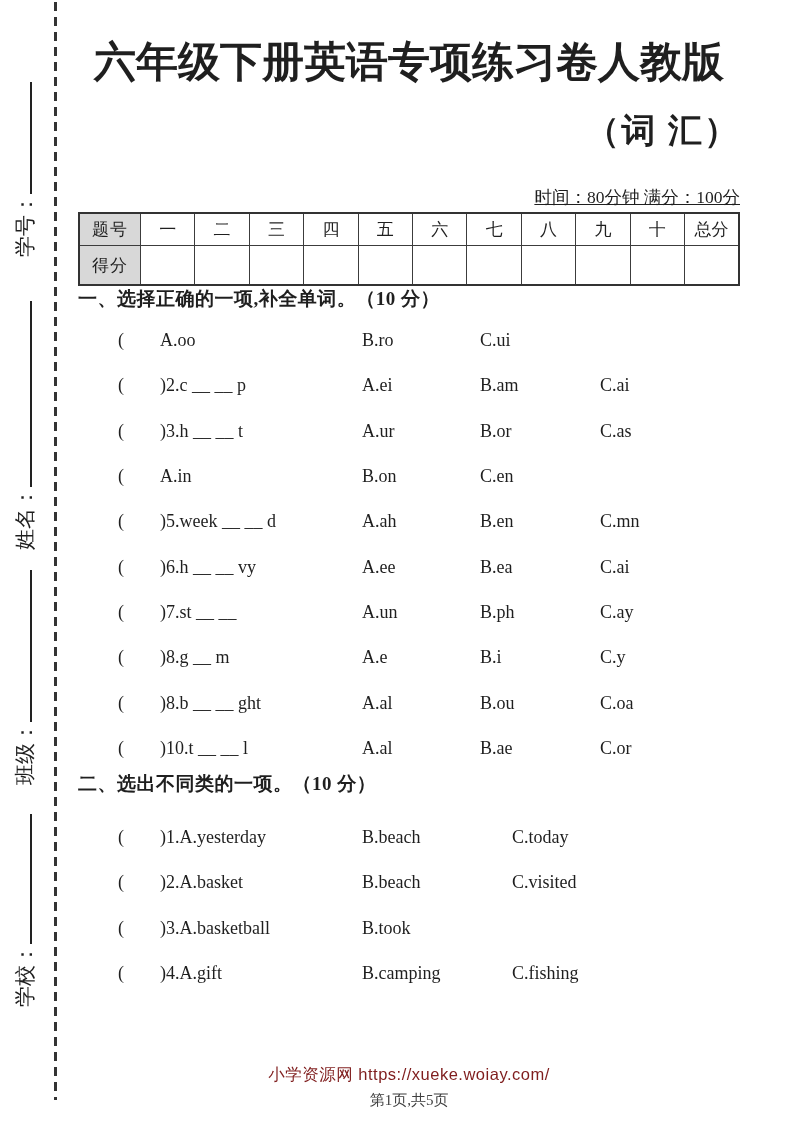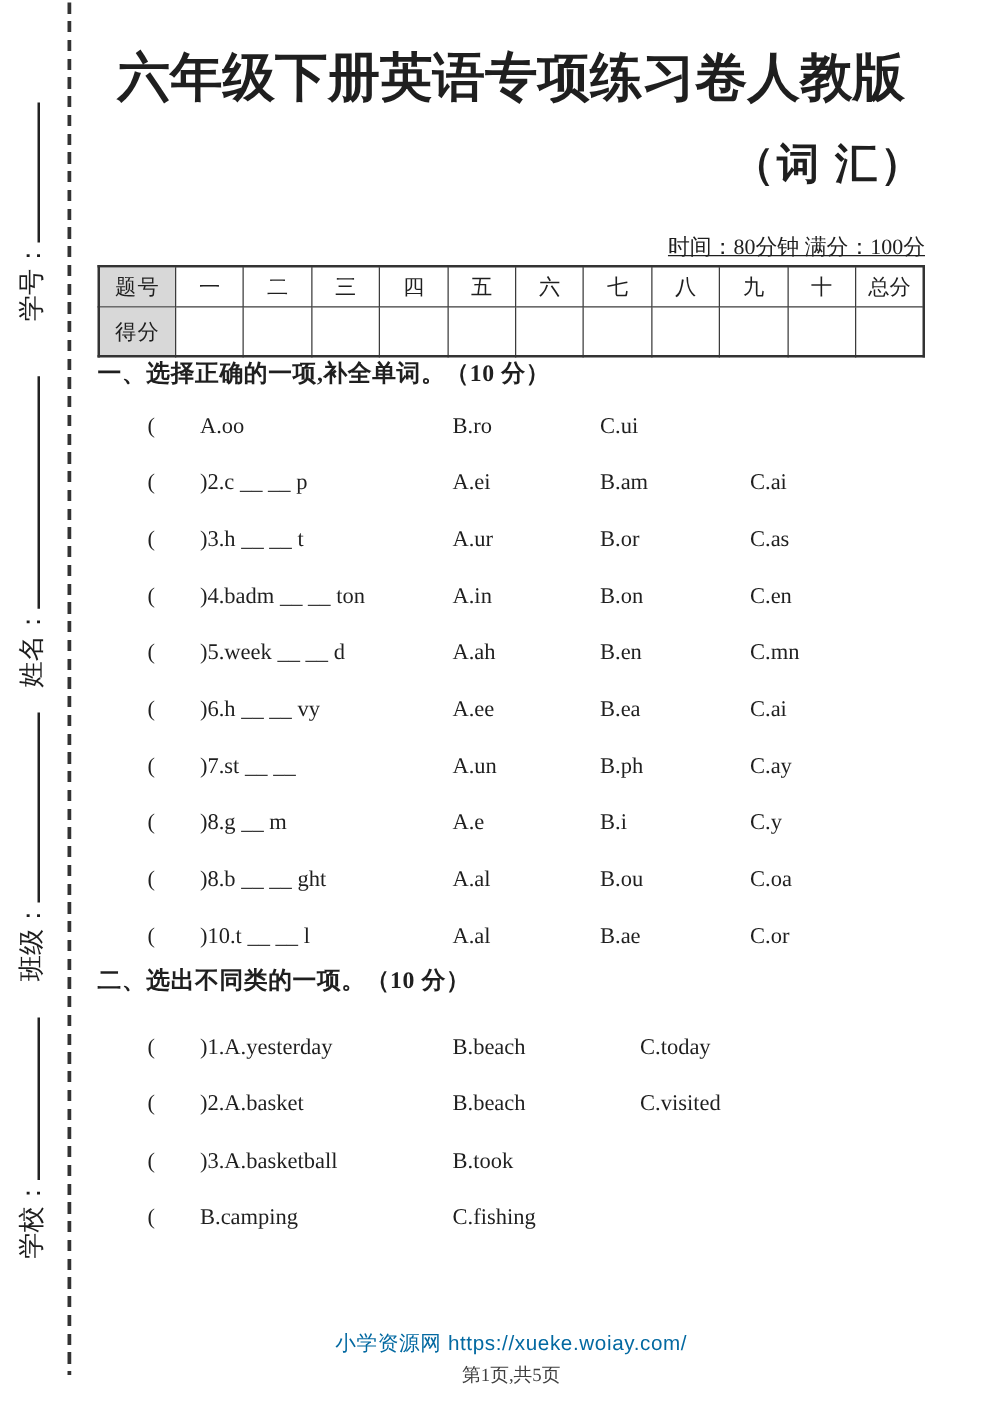--- a/index.html
+++ b/index.html
@@ -62,21 +62,21 @@
   .qlist{position:absolute;left:0;width:662px;}
   .ql1{top:318px;} .ql2{top:815px;}
   .q-row{height:45.3px;display:grid;align-items:center;padding-left:40px;font-size:18px;}
   .q-row.s1{grid-template-columns:42px 202px 118px 120px auto;}
   .q-row.s2{grid-template-columns:42px 202px 150px auto;}
   .q-row span{white-space:nowrap;}
   
   .footer-site{
     position:absolute;top:1064px;left:78px;width:662px;text-align:center;
     font-family:"Liberation Sans","DejaVu Sans",sans-serif;
-    font-size:16.5px;color:#0369a1;letter-spacing:.5px;
+    font-size:16.5px;color:#7f1d1d;letter-spacing:.5px;
   }
   .footer-page{
     position:absolute;top:1091px;left:78px;width:662px;text-align:center;
     font-size:15px;color:#404040;
   }
 </style>
 </head>
 <body>
 
 <div class="cutline"></div>
@@ -153,21 +153,20 @@
       </div>
       <div class="q-row s1">
         <span>(</span>
         <span>)3.h __ __ t</span>
         <span>A.ur</span>
         <span>B.or</span>
         <span>C.as</span>
       </div>
       <div class="q-row s1">
         <span>(</span>
-        <span>)4.badm __ __ ton</span>
         <span>A.in</span>
         <span>B.on</span>
         <span>C.en</span>
       </div>
       <div class="q-row s1">
         <span>(</span>
         <span>)5.week __ __ d</span>
         <span>A.ah</span>
         <span>B.en</span>
         <span>C.mn</span>
@@ -223,20 +222,21 @@
         <span>B.beach</span>
         <span>C.visited</span>
       </div>
       <div class="q-row s2">
         <span>(</span>
         <span>)3.A.basketball</span>
         <span>B.took</span>
       </div>
       <div class="q-row s2">
         <span>(</span>
+        <span>)4.A.gift</span>
         <span>B.camping</span>
         <span>C.fishing</span>
       </div>
     </div>
 </div>
 
 <div class="footer-site">小学资源网 https://xueke.woiay.com/</div>
 <div class="footer-page">第1页,共5页</div>
 
 </body></html>

